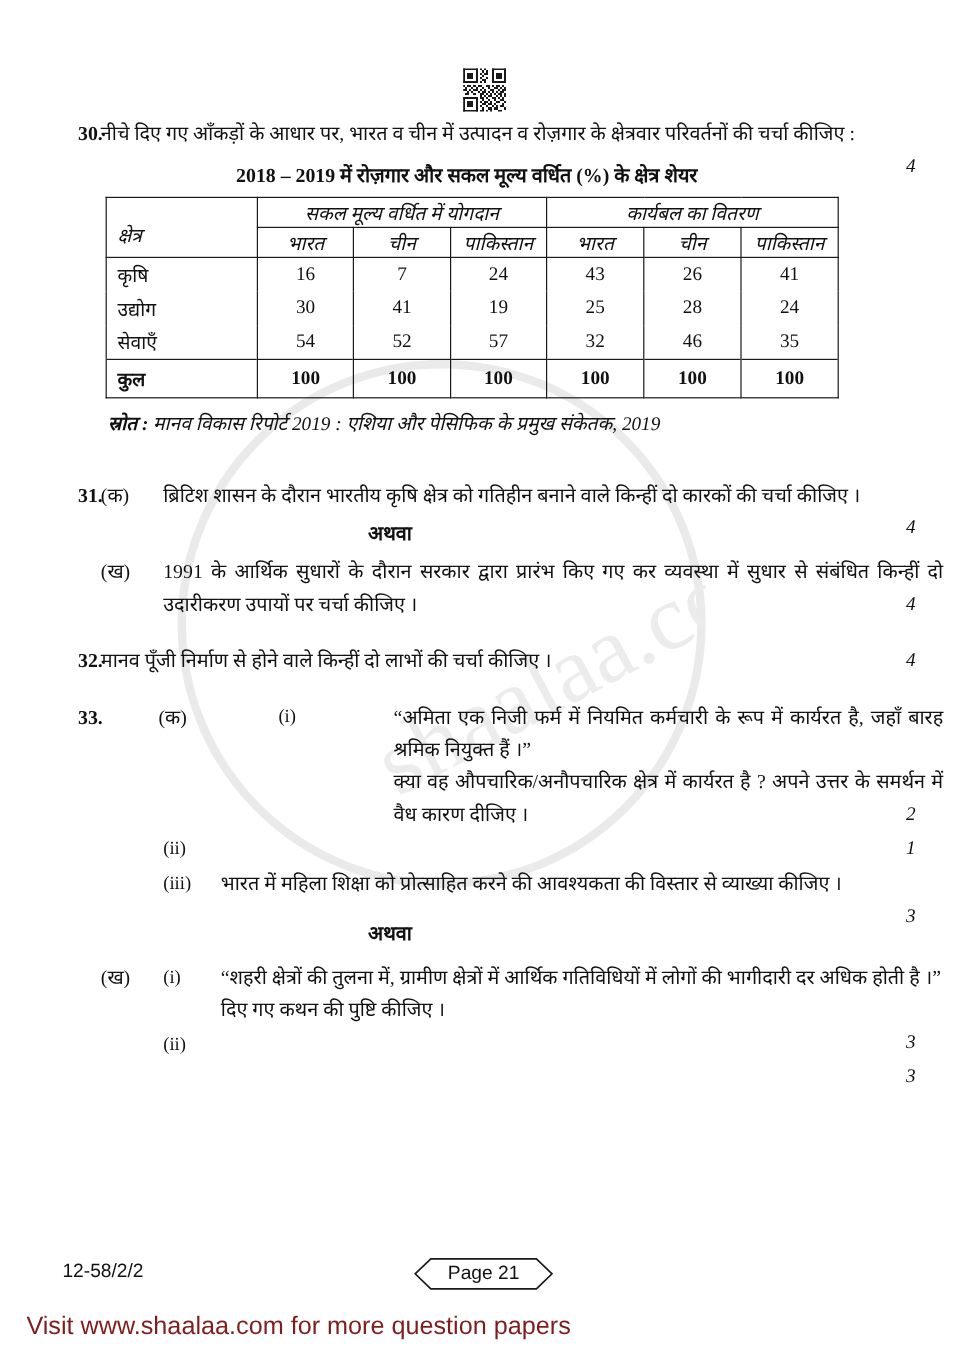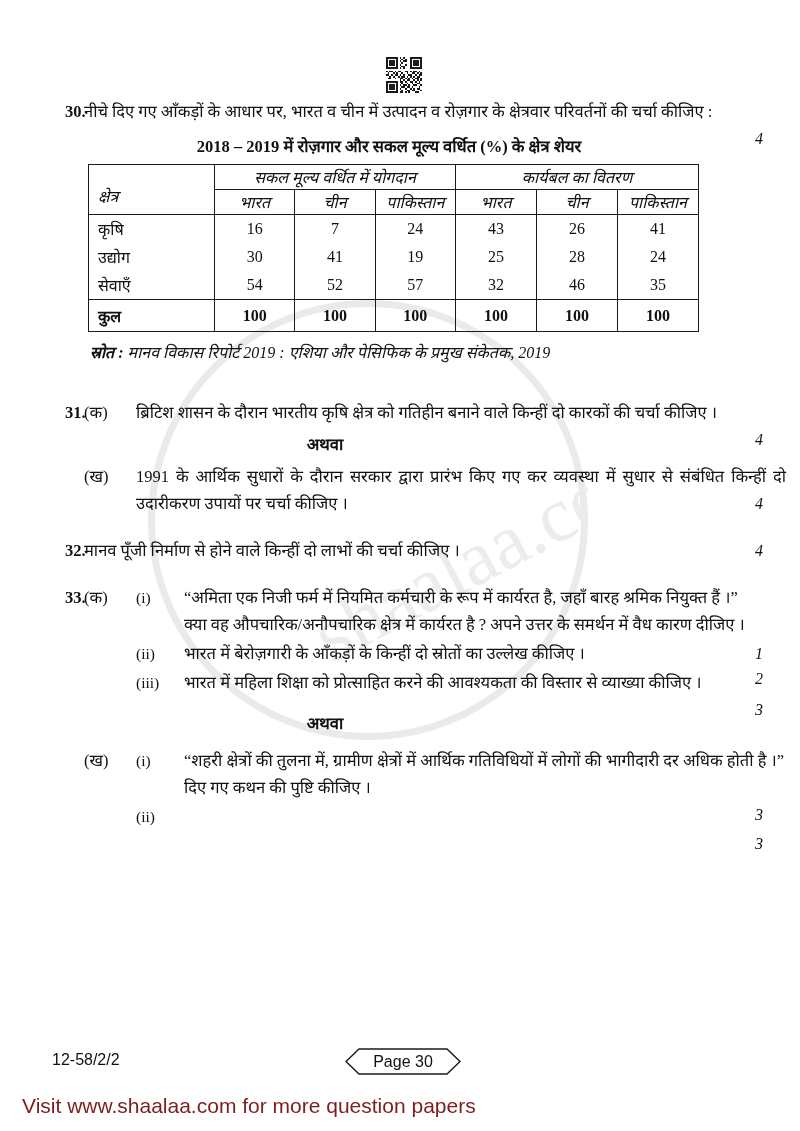--- a/index.html
+++ b/index.html
@@ -428,36 +428,35 @@
       <div class="qtext">1991 के आर्थिक सुधारों के दौरान सरकार द्वारा प्रारंभ किए गए कर व्यवस्था में सुधार से संबंधित किन्हीं दो उदारीकरण उपायों पर चर्चा कीजिए ।</div>
       <div class="marks" style="top:27px;">4</div>
     </div>
 
     <div class="qrow" style="margin-top:20px;">
       <div class="qnum">32.</div>
       <div class="qtext nojust">मानव पूँजी निर्माण से होने वाले किन्हीं दो लाभों की चर्चा कीजिए ।</div>
       <div class="marks" style="top:0px;">4</div>
     </div>
 
-    <div class="qrow" style="margin-top:20px;">
+    <div class="qrow" style="margin-top:20px;gap:48px;">
       <div class="qnum">33.</div>
       <div class="part">(क)</div>
       <div class="roman">(i)</div>
       <div class="qtext">
         <div>“अमिता एक निजी फर्म में नियमित कर्मचारी के रूप में कार्यरत है, जहाँ बारह श्रमिक नियुक्त हैं ।”</div>
         <div>क्या वह औपचारिक/अनौपचारिक क्षेत्र में कार्यरत है ? अपने उत्तर के समर्थन में वैध कारण दीजिए ।</div>
       </div>
       <div class="marks" style="top:81px;">2</div>
     </div>
 
     <div class="qrow" style="margin-top:2px;">
       <div class="qnum"></div>
       <div class="part"></div>
       <div class="roman">(ii)</div>
-      <div class="qtext nojust">भारत में बेरोज़गारी के आँकड़ों के किन्हीं दो स्रोतों का उल्लेख कीजिए ।</div>
       <div class="marks" style="top:0px;">1</div>
     </div>
 
     <div class="qrow" style="margin-top:2px;">
       <div class="qnum"></div>
       <div class="part"></div>
       <div class="roman">(iii)</div>
       <div class="qtext">भारत में महिला शिक्षा को प्रोत्साहित करने की आवश्यकता की विस्तार से व्याख्या कीजिए ।</div>
       <div class="marks" style="top:27px;">3</div>
     </div>
@@ -483,18 +482,18 @@
     </div>
 
   </div>
 
   <div id="footer">
     <div id="paper-code">12-58/2/2</div>
     <div id="page-tag">
       <svg viewBox="0 0 116 27" width="116" height="27">
         <polygon points="14,1 102,1 115,13.5 102,26 14,26 1,13.5" fill="none" stroke="#1a1a1a" stroke-width="1.4"></polygon>
       </svg>
-      <div class="label">Page 30</div>
+      <div class="label">Page 21</div>
     </div>
     <div id="visit-line">Visit www.shaalaa.com for more question papers</div>
   </div>
 
 </div>
 
 </body></html>

